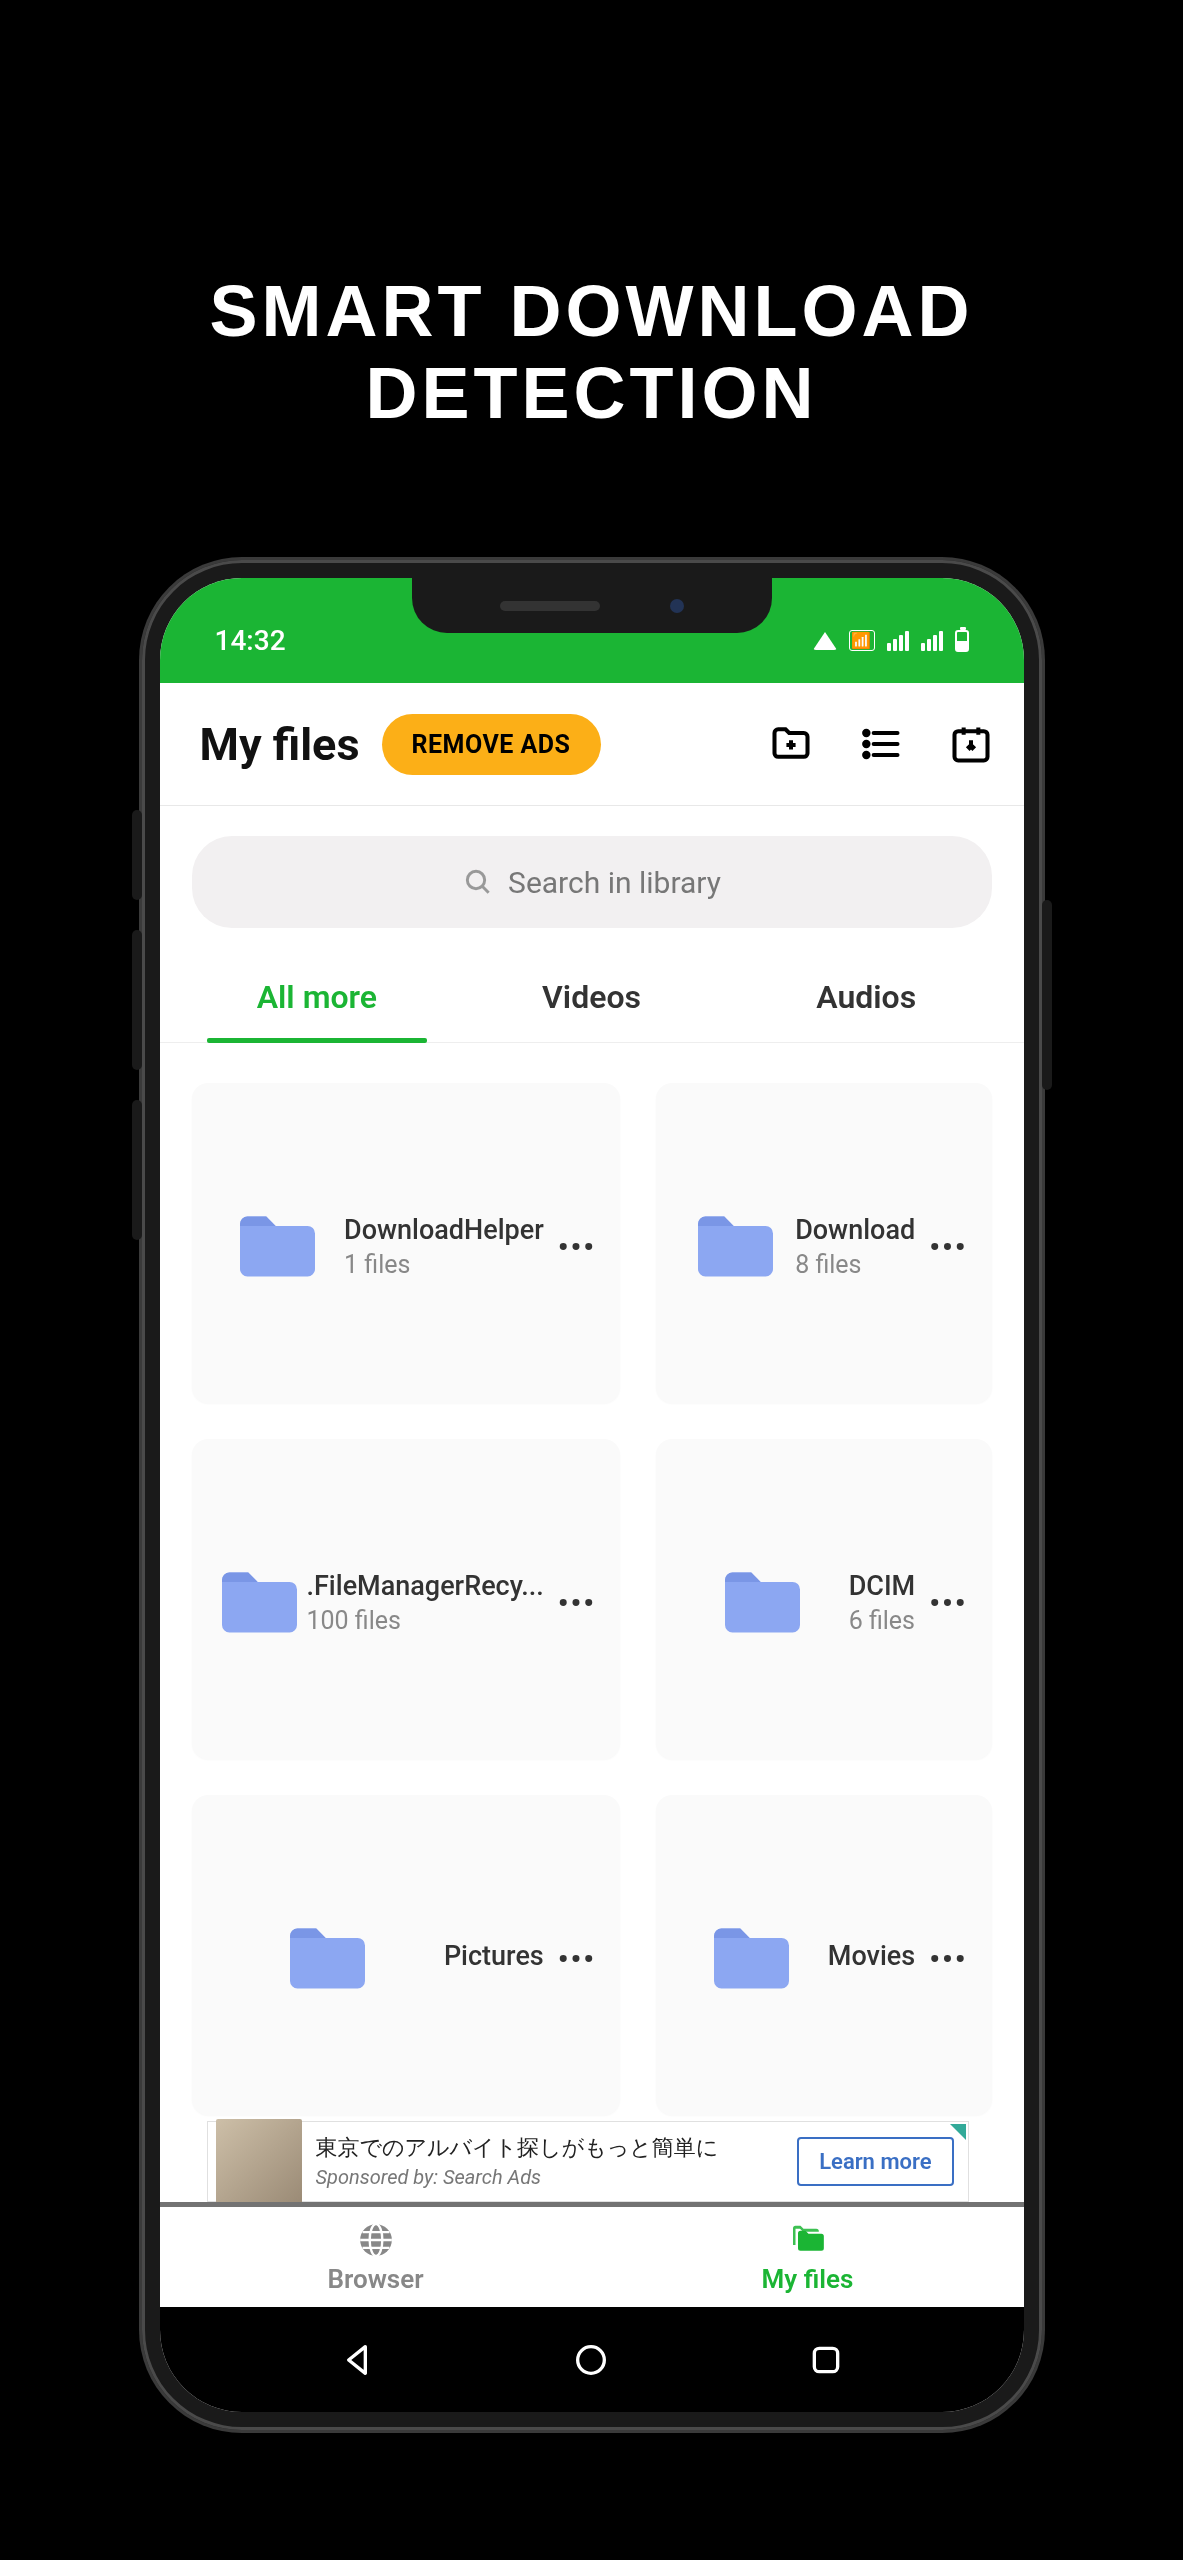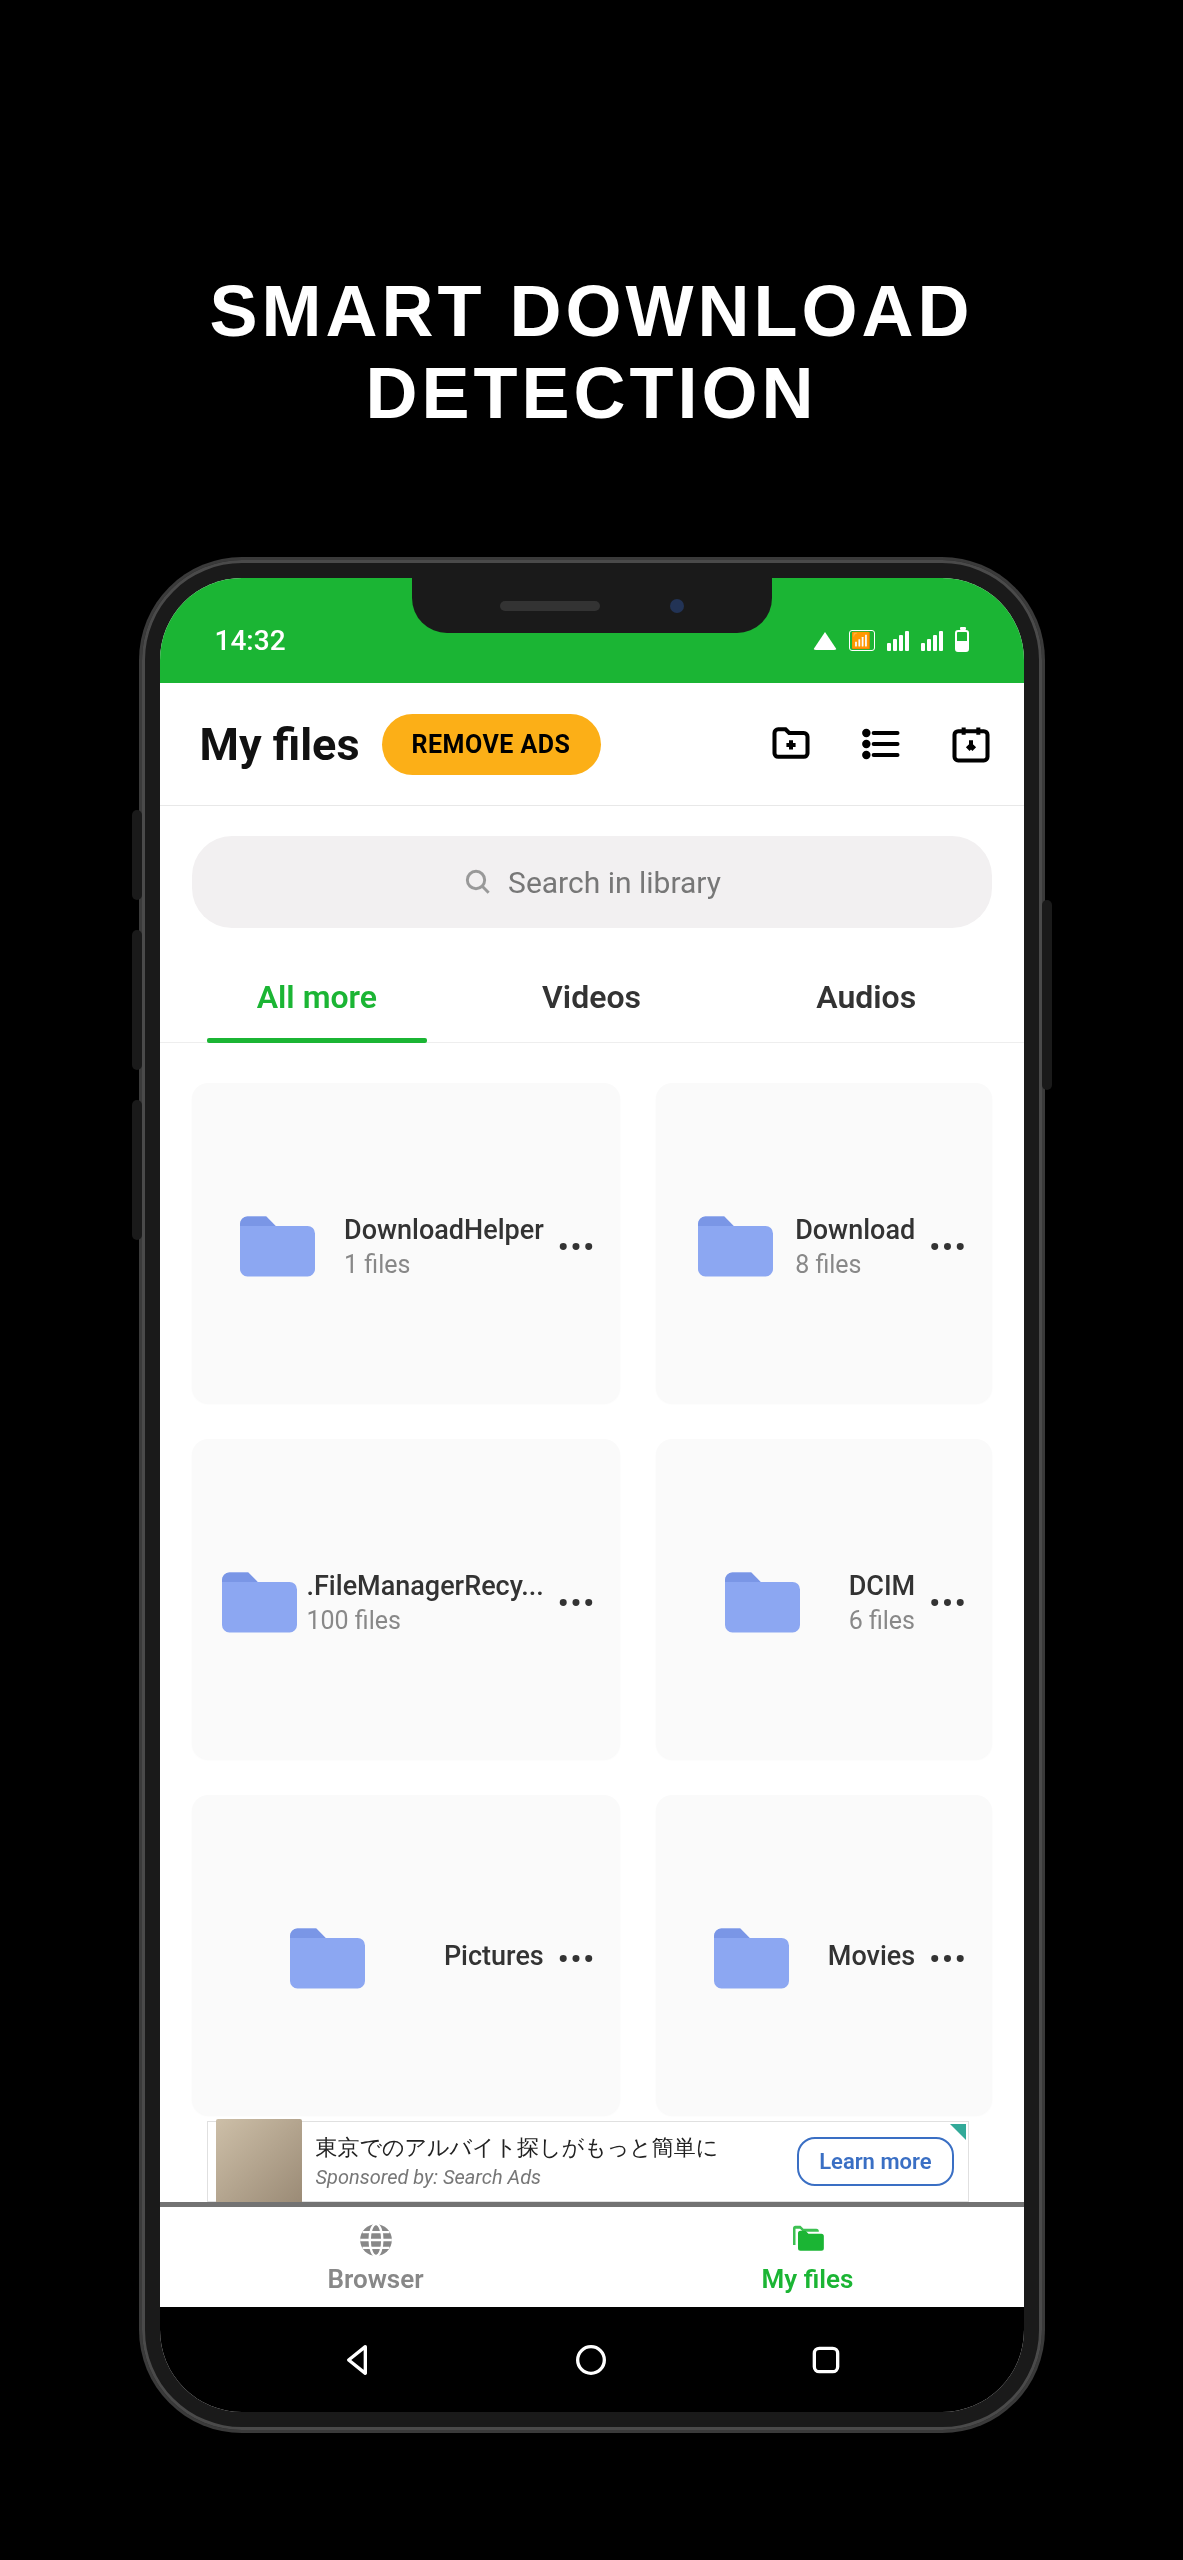--- a/index.html
+++ b/index.html
@@ -224,21 +224,21 @@
   }
   .ad-img { width: 86px; height: 86px; background: linear-gradient(135deg, #cdbfa8, #9a8a75); border-radius: 2px; }
   .ad-text { flex: 1; font-size: 22px; color: #222; line-height: 1.3; }
   .ad-sponsor { font-size: 20px; color: #777; font-style: italic; margin-top: 2px; }
   .ad-btn {
     border: 2px solid #3a6fc4;
     color: #3a6fc4;
     font-size: 22px;
     font-weight: 600;
     padding: 10px 20px;
-    border-radius: 18px;
+    border-radius: 4px;
     background: #fff;
   }
   .ad-corner {
     position: absolute;
     top: 2px; right: 2px;
     width: 0; height: 0;
     border-top: 16px solid #3a9;
     border-left: 16px solid transparent;
   }
 

